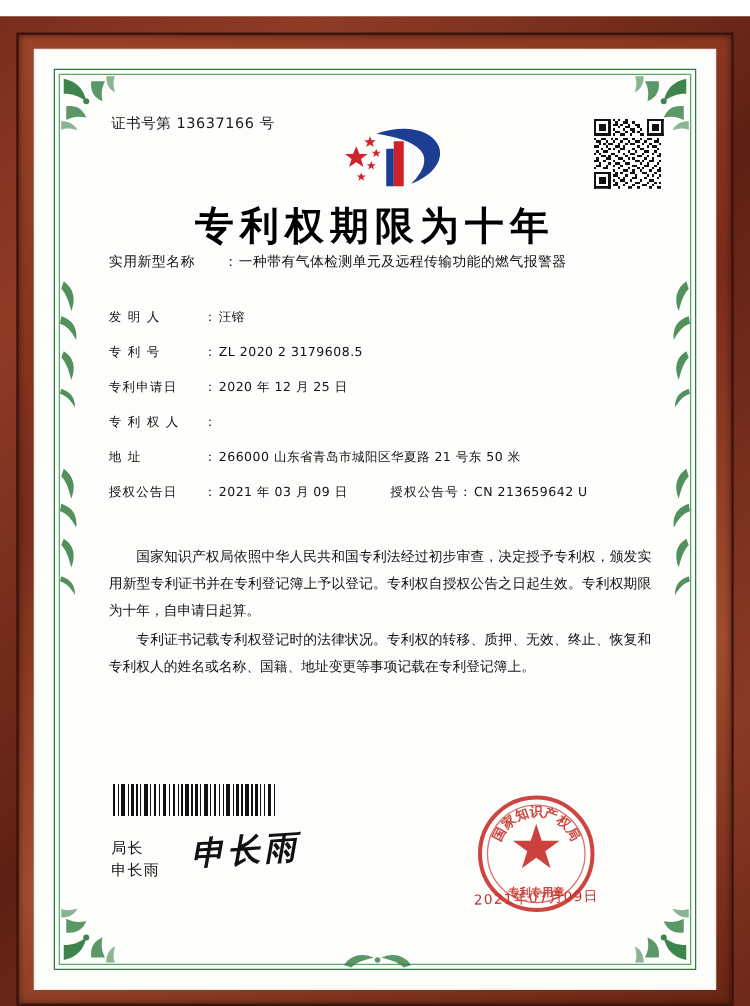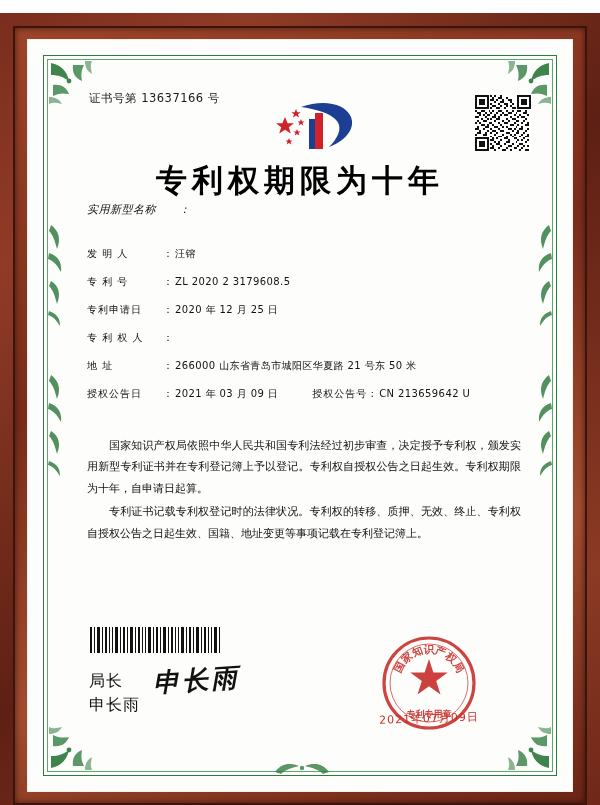--- a/index.html
+++ b/index.html
@@ -139,21 +139,20 @@
     flex: none;
     text-align: center;
   }
 
   .subtitle-row {
     display: flex;
     align-items: baseline;
     margin-bottom: 16px;
     font-size: 11px;
     padding-left: 12px;
-    font-style: italic;
   }
   .subtitle-row .f-label { width: 92px; letter-spacing: .5px;}
 
   .paragraphs {
     margin-top: 34px;
     padding-left: 12px;
     padding-right: 4px;
     font-size: 11px;
     line-height: 1.95;
     color: #111;
@@ -169,21 +168,21 @@
     position: absolute;
     left: 62px; top: 588px;
     width: 132px; height: 26px;
   }
   .barcode svg { display: block; }
 
   
   .sig-block {
     position: absolute;
     left: 62px; top: 630px;
-    font-size: 16px;
+    font-size: 12px;
     line-height: 1.5;
     letter-spacing: 1px;
     color: #111;
   }
   .sig-hand {
     position: absolute;
     left: 126px; top: 624px;
     font-family: "DejaVu Serif", "Liberation Serif", serif;
     font-size: 26px;
     font-style: italic;
@@ -524,20 +523,21 @@
               <rect x="26" y="28" width="2" height="1"></rect>
           </g>
         </svg>
       </div>
 
       <div class="title">专利权期限为十年</div>
 
       <div class="subtitle-row">
         <span class="f-label">实用新型名称</span>
         <span class="f-colon">：</span>
+        <span class="f-value">一种带有气体检测单元及远程传输功能的燃气报警器</span>
       </div>
 
       <div class="fields">
 
         <div class="field-row">
           <span class="f-label">发 明 人</span>
           <span class="f-colon">：</span>
           <span class="f-value">汪镕</span>
         </div>
 
@@ -570,21 +570,21 @@
           <span class="f-value">2021 年 03 月 09 日</span>
           <span class="f-label2">授权公告号</span>
           <span class="f-colon">：</span>
           <span class="f-value">CN 213659642 U</span>
         </div>
 
       </div>
 
       <div class="paragraphs">
         <p>国家知识产权局依照中华人民共和国专利法经过初步审查，决定授予专利权，颁发实用新型专利证书并在专利登记簿上予以登记。专利权自授权公告之日起生效。专利权期限为十年，自申请日起算。</p>
-        <p>专利证书记载专利权登记时的法律状况。专利权的转移、质押、无效、终止、专利权自授权公告之日起生效、国籍、地址变更等事项记载在专利登记簿上。</p>
+        <p>专利证书记载专利权登记时的法律状况。专利权的转移、质押、无效、终止、恢复和专利权人的姓名或名称、国籍、地址变更等事项记载在专利登记簿上。</p>
       </div>
 
     </div>
 
     <div class="barcode">
       <svg width="132" height="26" viewBox="0 0 132 26" shape-rendering="crispEdges">
         <rect width="132" height="26" fill="#fdfdfb"></rect>
         <g fill="#111">
           <rect x="1" y="0" width="2" height="26"></rect>
             <rect x="5" y="0" width="1" height="26"></rect>

